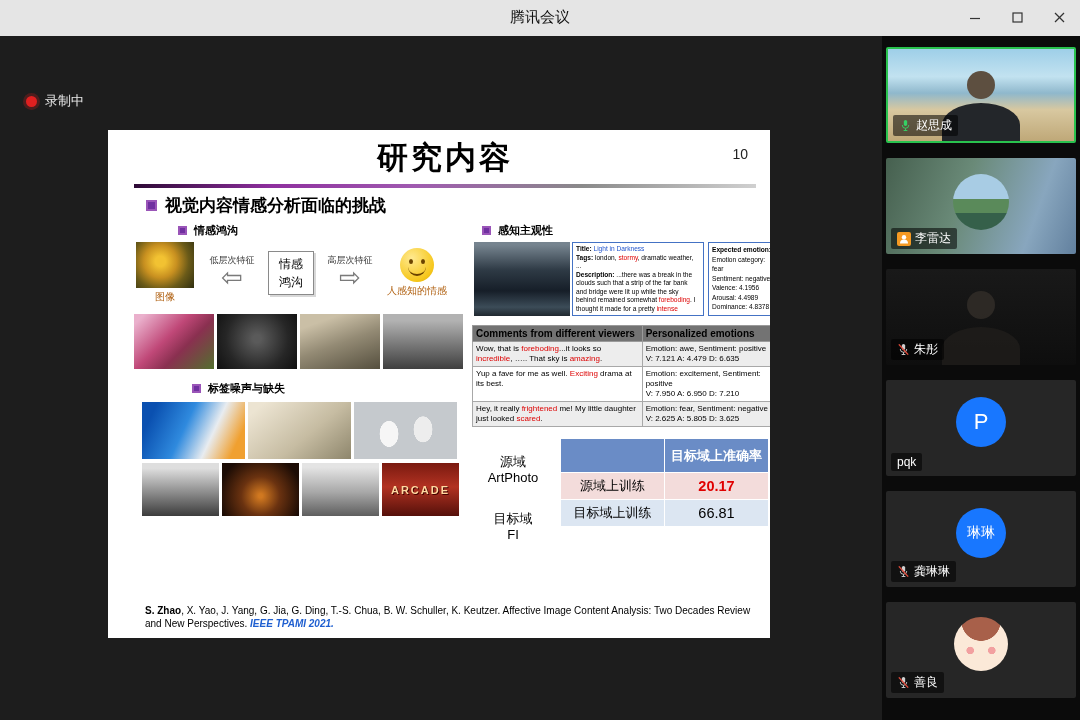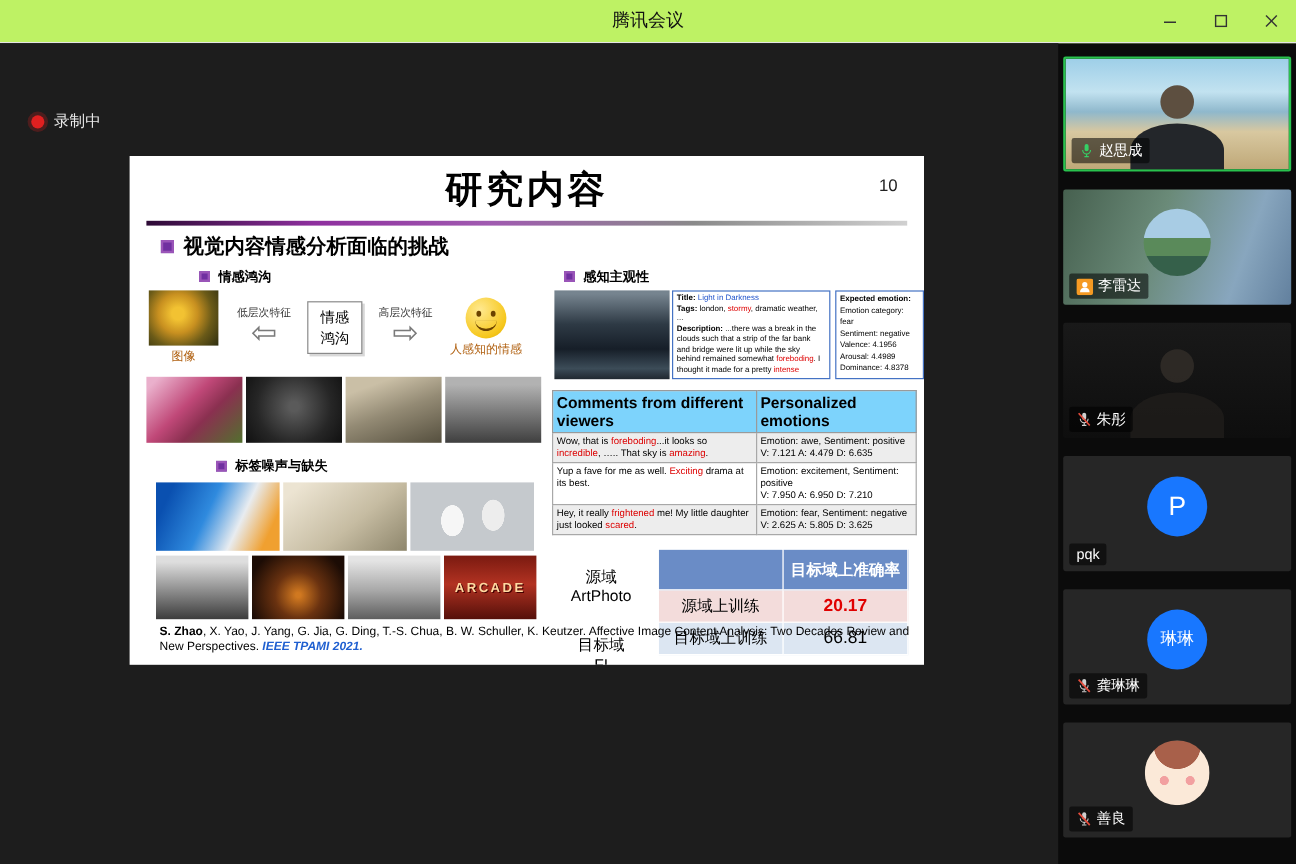--- a/index.html
+++ b/index.html
@@ -1,39 +1,39 @@
 <!DOCTYPE html>
 <html><head>
 <meta charset="utf-8">
 <style>
   * { margin:0; padding:0; box-sizing:border-box; }
   html,body { width:1080px; height:720px; overflow:hidden; background:#000; }
   body { font-family:"Liberation Sans","DejaVu Sans",sans-serif; }
   .app { width:1080px; height:720px; display:flex; flex-direction:column; }
 
   
-  .titlebar { height:36px; background:#bef264; position:relative; display:flex; align-items:center; justify-content:center; flex:none; border-bottom:1px solid #e5e5e5; }
+  .titlebar { height:36px; background:#e5e5e5; position:relative; display:flex; align-items:center; justify-content:center; flex:none; border-bottom:1px solid #e5e5e5; }
   .titlebar .title { font-size:15px; color:#111; }
   .win-controls { position:absolute; right:0; top:0; height:100%; display:flex; }
   .win-btn { width:42px; height:100%; display:flex; align-items:center; justify-content:center; cursor:pointer; }
   .win-btn svg { display:block; }
 
   
   .content { flex:1; display:flex; min-height:0; }
   .stage { flex:1; position:relative; background:#1d1d1d; overflow:hidden; }
 
   .rec-indicator { position:absolute; left:26px; top:56px; display:flex; align-items:center; gap:8px; }
   .rec-dot { width:11px; height:11px; border-radius:50%; background:#e02020; box-shadow:0 0 0 3px rgba(224,32,32,.25); }
   .rec-label { color:#e8e8e8; font-size:13px; }
 
   .share-banner { position:absolute; left:3px; bottom:2px; background:rgba(45,45,45,.95); display:flex; align-items:center; gap:6px; padding:3px 9px 3px 6px; }
   .share-banner span { color:#f0f0f0; font-size:12.5px; }
 
   
-  .slide { position:absolute; left:108px; top:94px; width:662px; height:424px; background:#ffffff; color:#000; overflow:hidden; display:flex; flex-direction:column; }
+  .slide { position:absolute; left:108px; top:94px; width:662px; height:508px; background:#ffffff; color:#000; overflow:hidden; display:flex; flex-direction:column;padding-left:12px; }
   .slide-header { position:relative; flex:none; }
   .slide-title { text-align:center; font-size:31px; font-weight:bold; letter-spacing:3px; padding-top:7px; }
   .page-num { position:absolute; top:16px; right:22px; font-size:14px; color:#222; }
   .title-grad { height:4px; margin:5px 14px 6px; background:linear-gradient(90deg,#2d0a35,#8e2f9e 22%,#a05ab0 45%,#8a8a8a 72%,#d0d0d0); }
 
   .psq { width:11px; height:11px; flex:none; background:#7030a0; box-shadow:inset 0 0 0 2px #9a55b8; }
   .psq2 { width:9px; height:9px; flex:none; background:#7030a0; box-shadow:inset 0 0 0 2px #9a55b8; }
   .section-line { display:flex; align-items:center; gap:8px; margin:0 0 4px 26px; font-size:17px; font-weight:bold; }
   .sub-head { display:flex; align-items:center; gap:7px; font-size:11px; font-weight:bold; }
 
@@ -78,21 +78,21 @@
   .im-arcade span { color:#ffd9a0; font-weight:bold; font-size:11px; letter-spacing:2px; text-shadow:1px 1px 0 #400; }
 
   
   .subj-head { margin:2px 0 4px 12px; }
   .subj-row { display:flex; gap:2px; margin-left:4px; }
   .im-harbor { width:96px; height:74px; flex:none; background:linear-gradient(#76848f 4%,#2e3a45 38%,#161e28 66%,#3c4c58 88%,#202830); }
   .meta-box { width:132px; height:74px; border:1px solid #4472c4; padding:2px 3px; font-size:6.6px; line-height:1.3; overflow:hidden; }
   .expected-box { width:74px; height:74px; border:1px solid #4472c4; padding:2px 3px; font-size:6.6px; line-height:1.45; margin-left:2px; }
 
   .comments-table { border-collapse:collapse; margin:9px 0 0 2px; width:304px; table-layout:fixed; }
-  .comments-table th { background:#7dd3fc; border:1px solid #9a9a9a; font-size:13px; text-align:left; padding:2px 3px; }
+  .comments-table th { background:#737373; border:1px solid #9a9a9a; font-size:10px; text-align:left; padding:2px 3px; }
   .comments-table td { border:1px solid #a8a8a8; font-size:8px; padding:2px 3px; vertical-align:top; line-height:1.25; }
   .comments-table tr:nth-child(odd) td { background:#ededed; }
   .comments-table .c-left { width:56%; }
 
   
   .transfer { display:flex; gap:4px; margin:11px 0 0 0; align-items:flex-start; }
   .t-labels { width:86px; flex:none; text-align:center; font-size:13px; }
   .t-label-1 { margin-top:16px; line-height:1.25; }
   .t-label-2 { margin-top:24px; line-height:1.25; }
   .t-table { border-collapse:collapse; }

